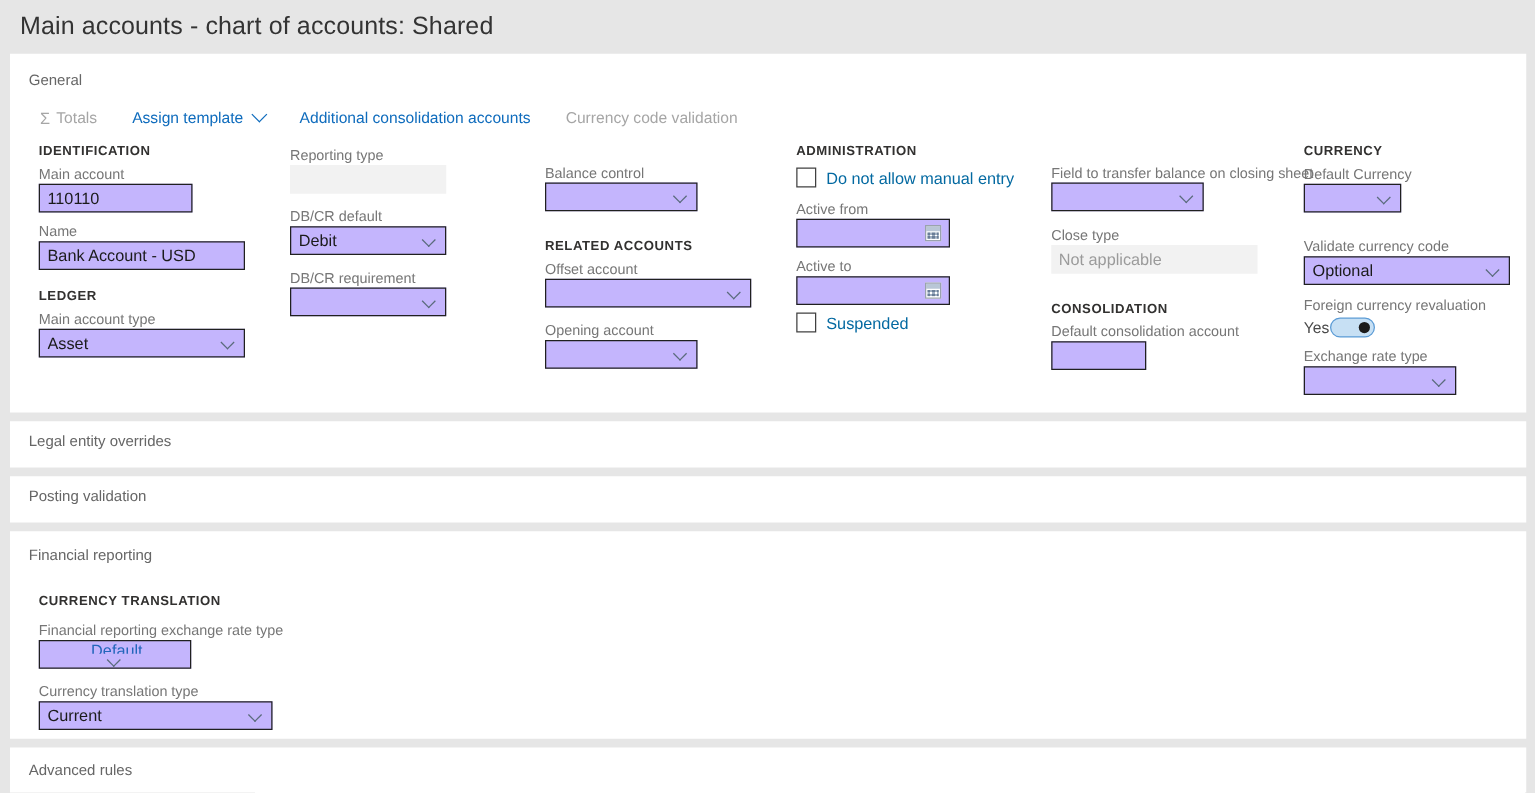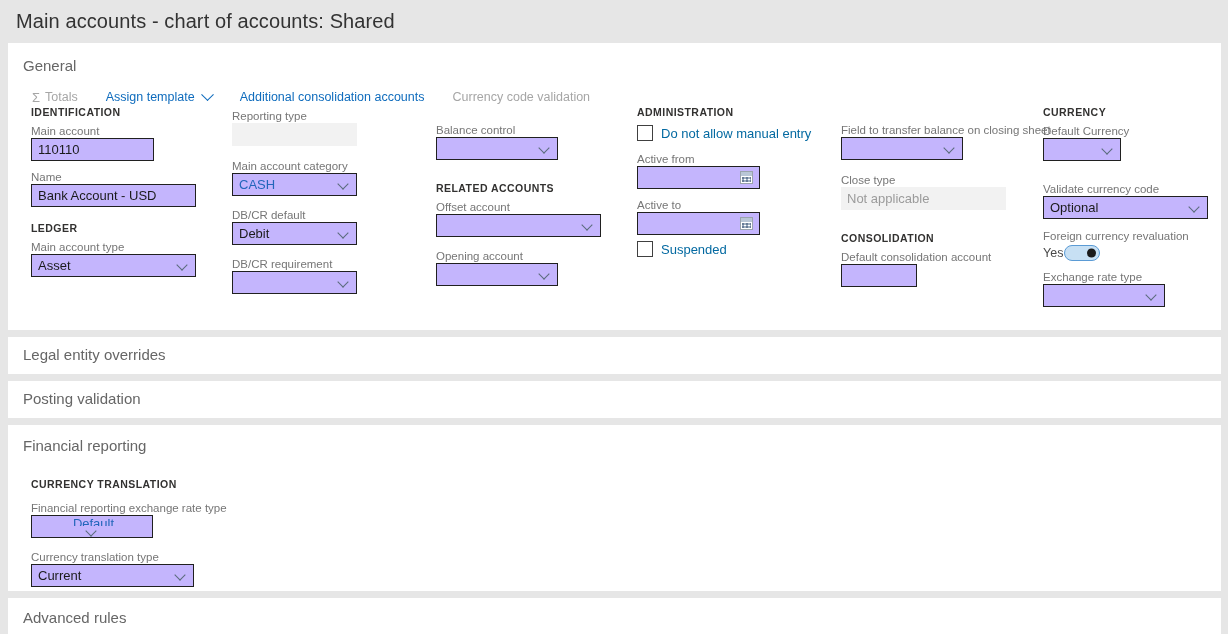--- a/index.html
+++ b/index.html
@@ -24,21 +24,21 @@
     background: #e6e6e6;
   }
 
   
   .card {
     background: #ffffff;
     margin: 0 7px 7px 8px;
     position: relative;
   }
   .section-head {
-    font-size: 15px;
+    font-size: 12px;
     color: #666666;
     font-weight: 400;
     padding: 14px 0 0 15px;
   }
   .card.collapsed { height: 37px; }
   .card.collapsed .section-head { padding-top: 9px; }
 
   
   .cmdbar {
     display: flex;
@@ -67,21 +67,21 @@
     transform: rotate(45deg) translate(-2px,-2px);
     margin-left: 3px;
   }
 
   
   .grid {
     position: relative;
     padding: 6px 0 18px 0;
     height: 200px;
   }
-  .col { position: absolute; top: 0; }
+  .col { position: absolute; top: 12px; }
 
   .grp {
     font-size: 10.5px;
     font-weight: bold;
     color: #323130;
     letter-spacing: .45px;
     text-transform: uppercase;
     margin: 0 0 7px 0;
   }
   .lbl {
@@ -235,27 +235,20 @@
     </div>
 
     <div class="col" style="left:224px; width:180px;">
       <div class="field" style="margin-top:4px;">
         <div class="lbl">Reporting type</div>
         <div class="box ro" style="width:125px;">
           <span class="val"></span>
         </div>
       </div>
 
-      <div class="field" style="margin-top:14px;">
-        <div class="lbl">Main account category</div>
-        <div class="box" style="width:125px;">
-          <span class="val blue">CASH</span>
-          <span class="caret"></span>
-        </div>
-      </div>
 
       <div class="field" style="margin-top:13px;">
         <div class="lbl">DB/CR default</div>
         <div class="box" style="width:125px;">
           <span class="val">Debit</span>
           <span class="caret"></span>
         </div>
       </div>
 
       <div class="field" style="margin-top:13px;">
@@ -407,21 +400,21 @@
     <div class="field" style="margin-top:12px;">
       <div class="lbl">Financial reporting exchange rate type</div>
       <div class="box" style="width:122px;flex-direction:column;">
         <span class="val blue">Default</span>
         <span class="caret"></span>
       </div>
     </div>
 
     <div class="field" style="margin-top:13px;">
       <div class="lbl">Currency translation type</div>
-      <div class="box" style="width:163px;">
+      <div class="box" style="width:187px;">
         <span class="val">Current</span>
         <span class="caret"></span>
       </div>
     </div>
   </div>
 </div>
 
 <div class="card collapsed" style="height:40px;">
   <div class="section-head" style="padding-top:11px;">Advanced rules</div>
 </div>

